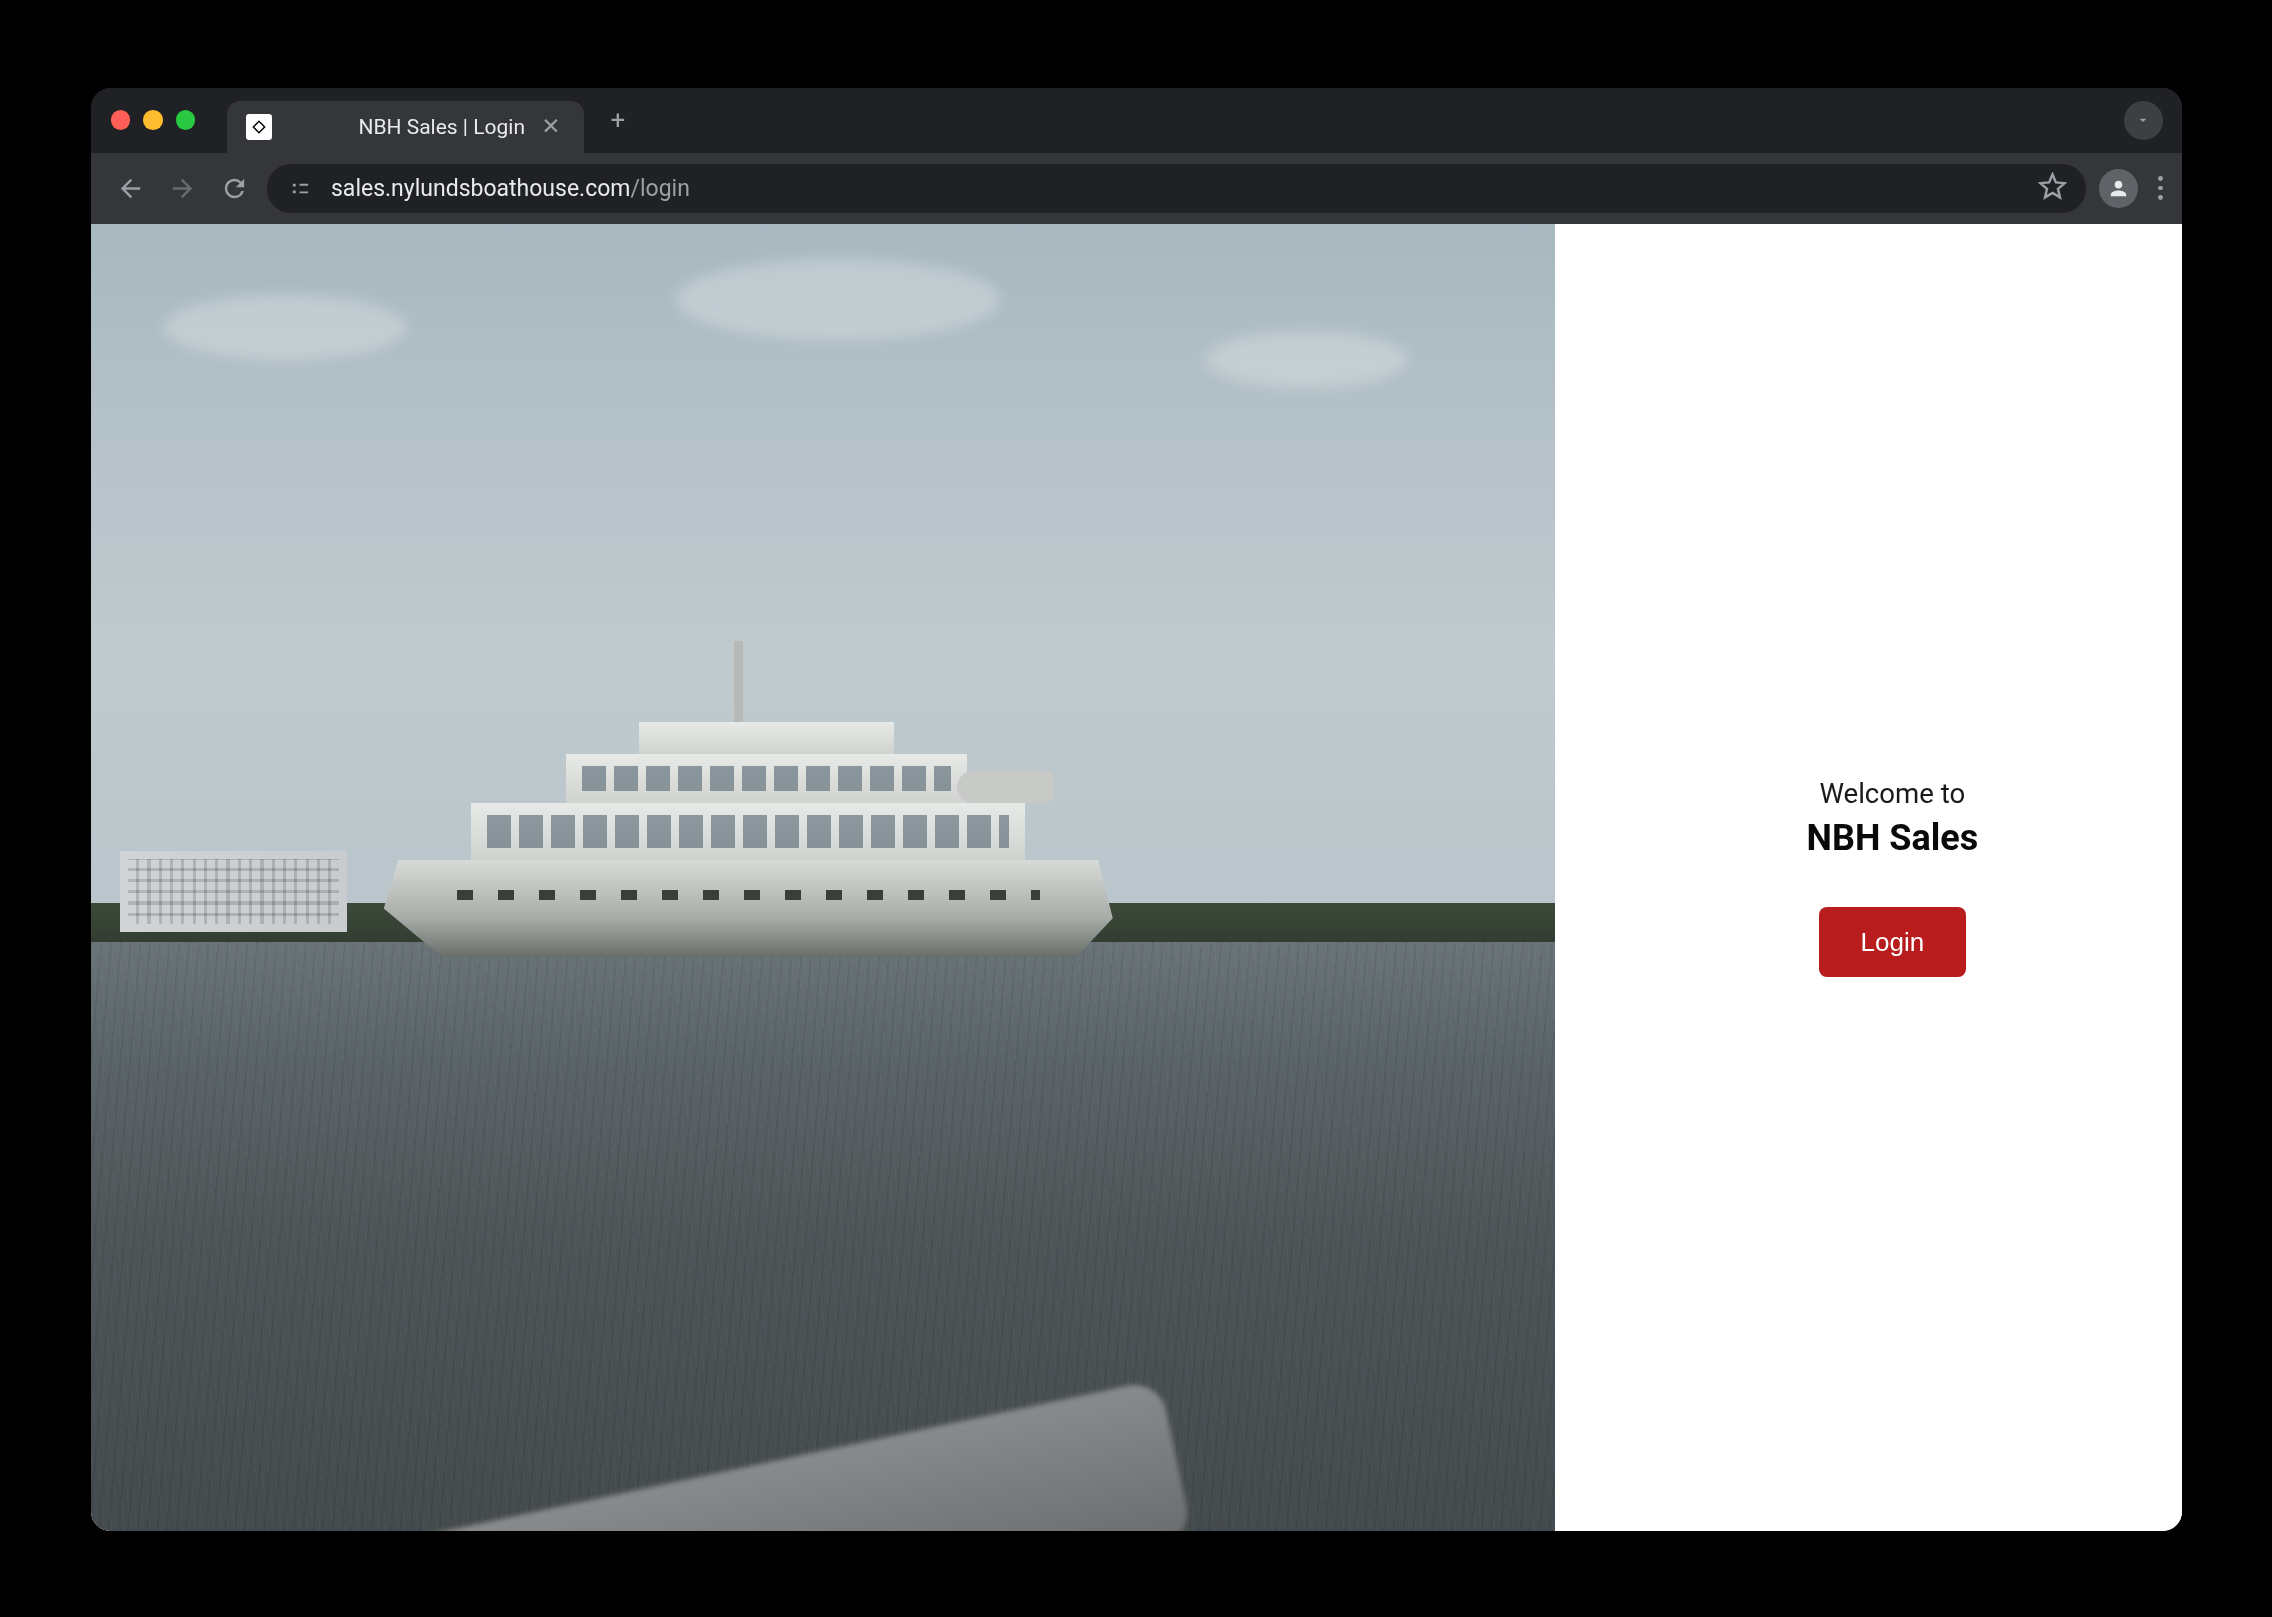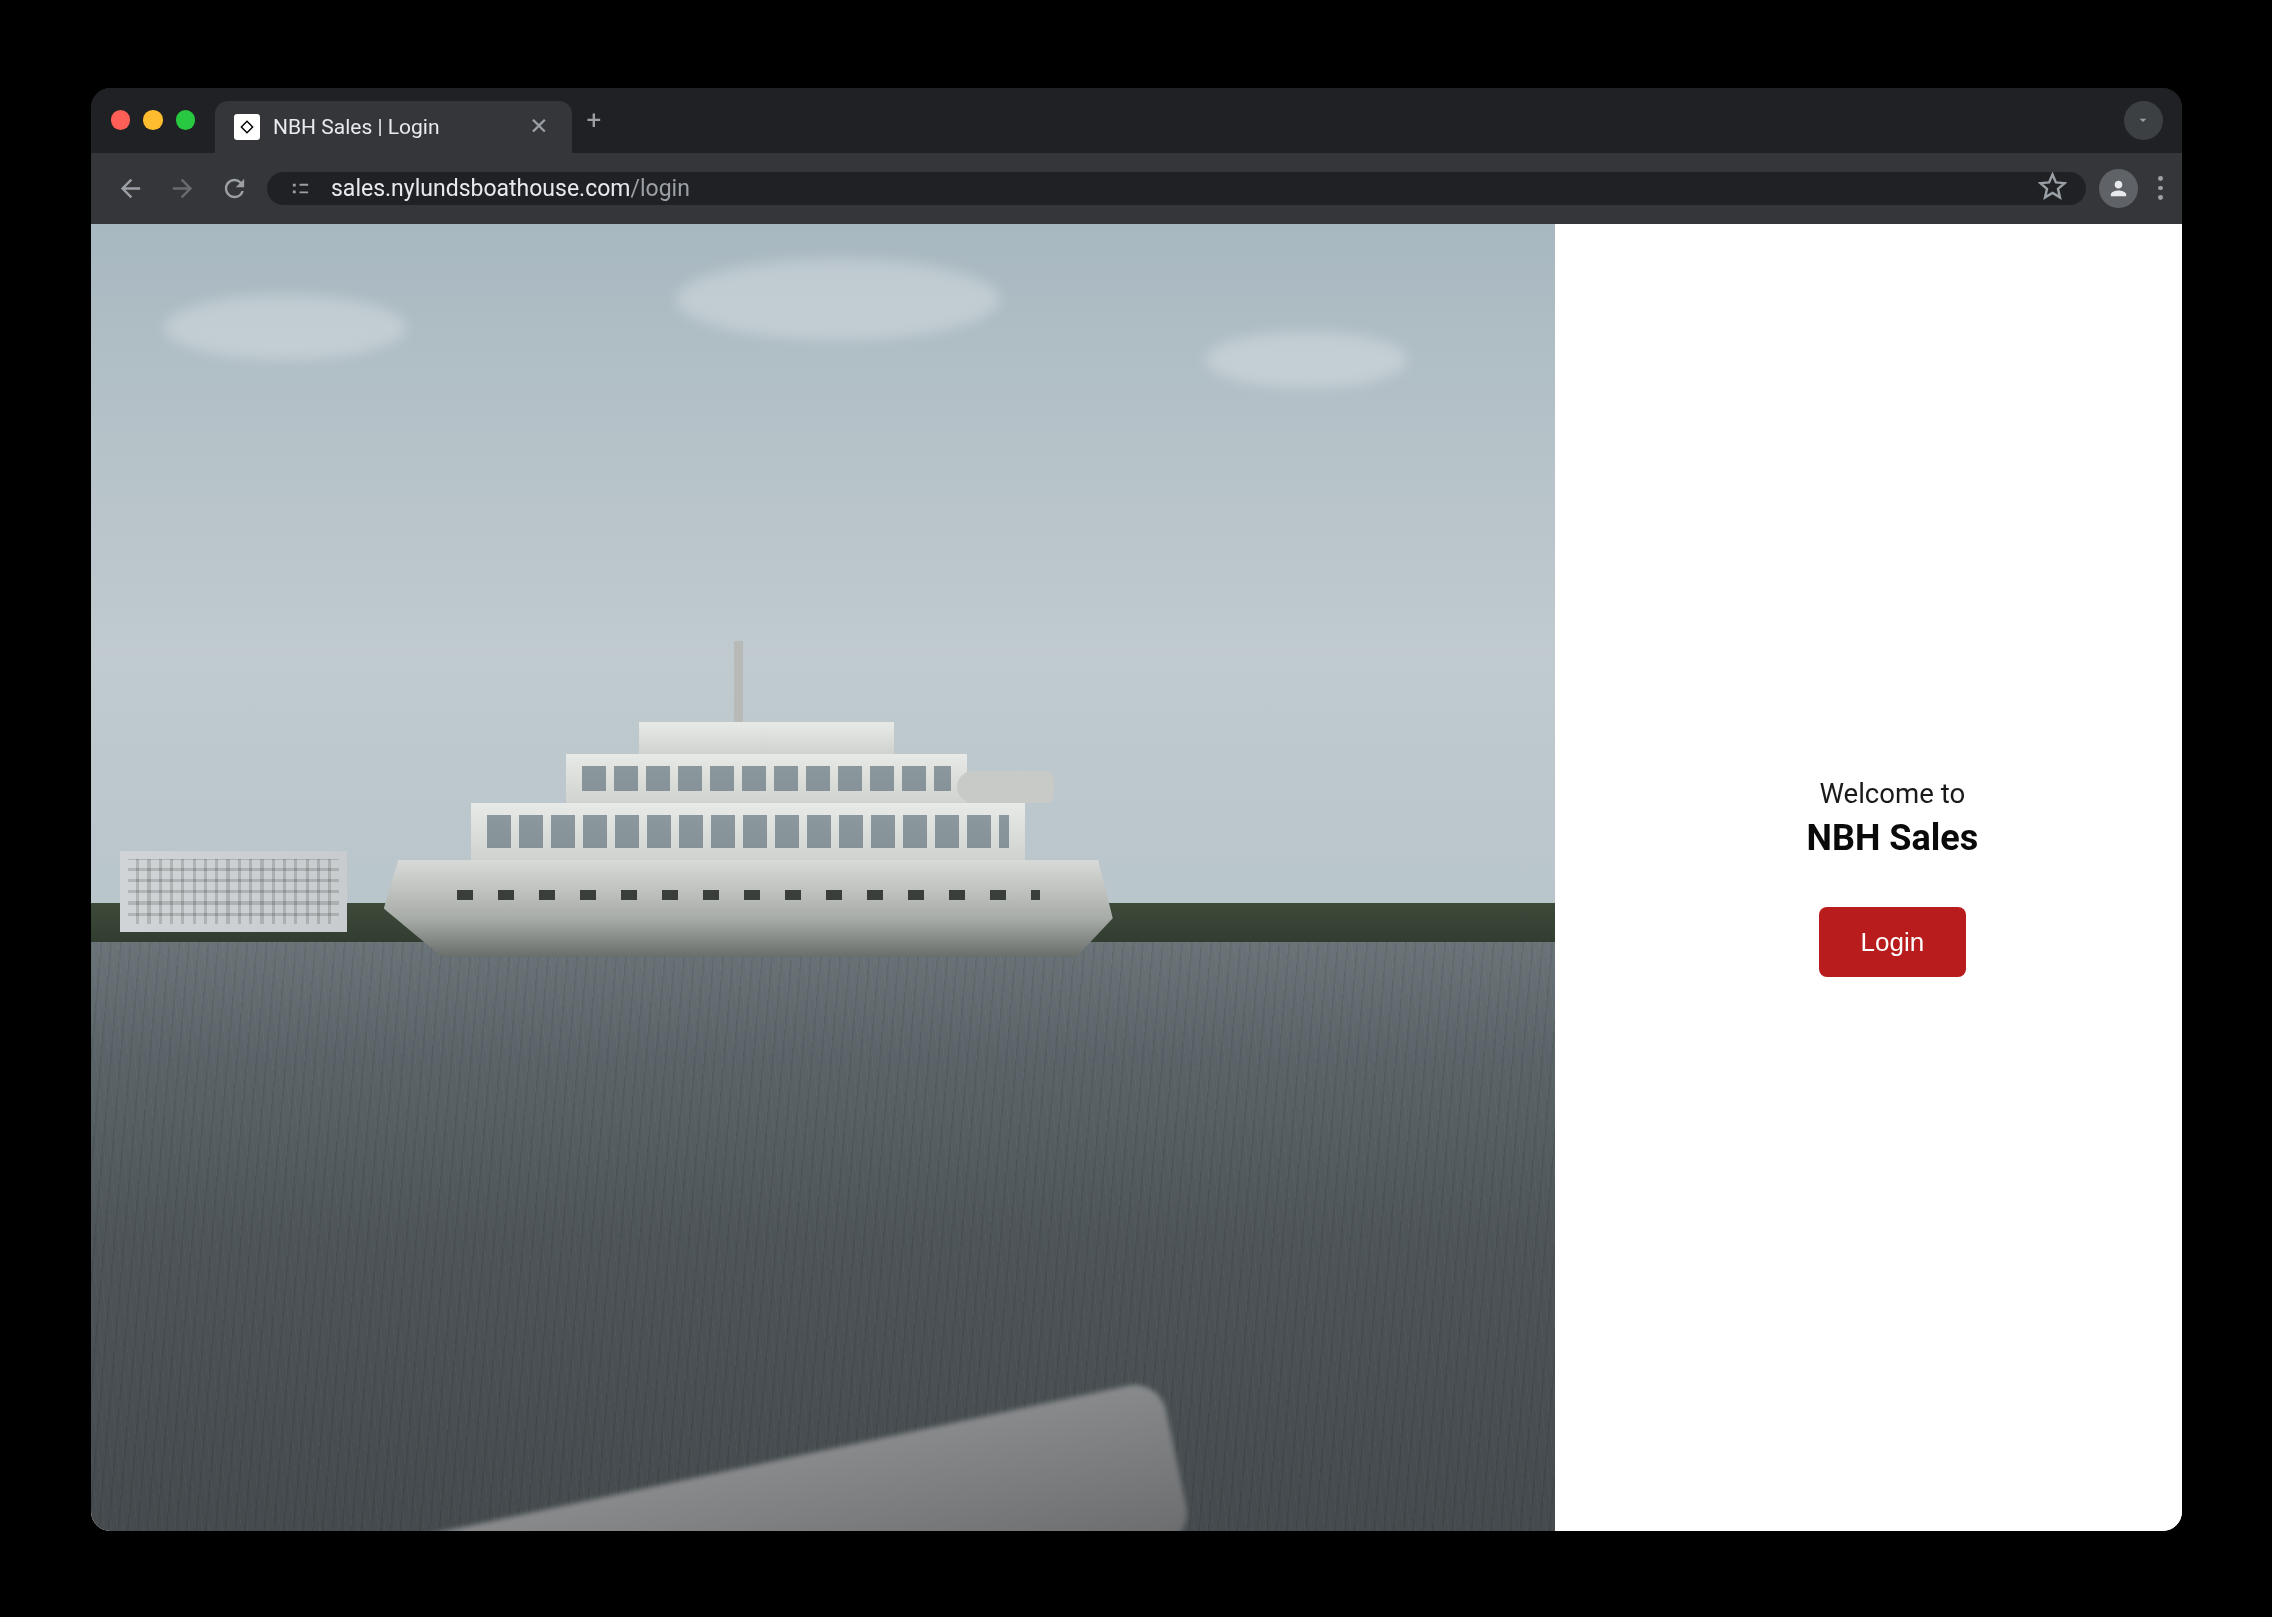--- a/index.html
+++ b/index.html
@@ -29,21 +29,22 @@
       flex-direction: column;
     }
 
     
     .tab-bar {
       height: 65px;
       background: #202124;
       display: flex;
       align-items: center;
       padding: 0 19.5px;
-      gap: 0;
+      gap: 12px;
+      text-align: right;
     }
 
     .traffic-lights {
       display: flex;
       gap: 13px;
       margin-right: 19.5px;
     }
 
     .traffic-light {
       width: 19.5px;
@@ -153,21 +154,21 @@
     }
 
     .nav-btn svg {
       width: 29px;
       height: 29px;
       fill: currentColor;
     }
 
     .address-bar {
       flex: 1;
-      height: 33px;
+      height: 49px;
       background: #202124;
       border-radius: 24px;
       display: flex;
       align-items: center;
       padding: 0 19.5px;
       gap: 16px;
     }
 
     .site-settings {
       width: 29px;

